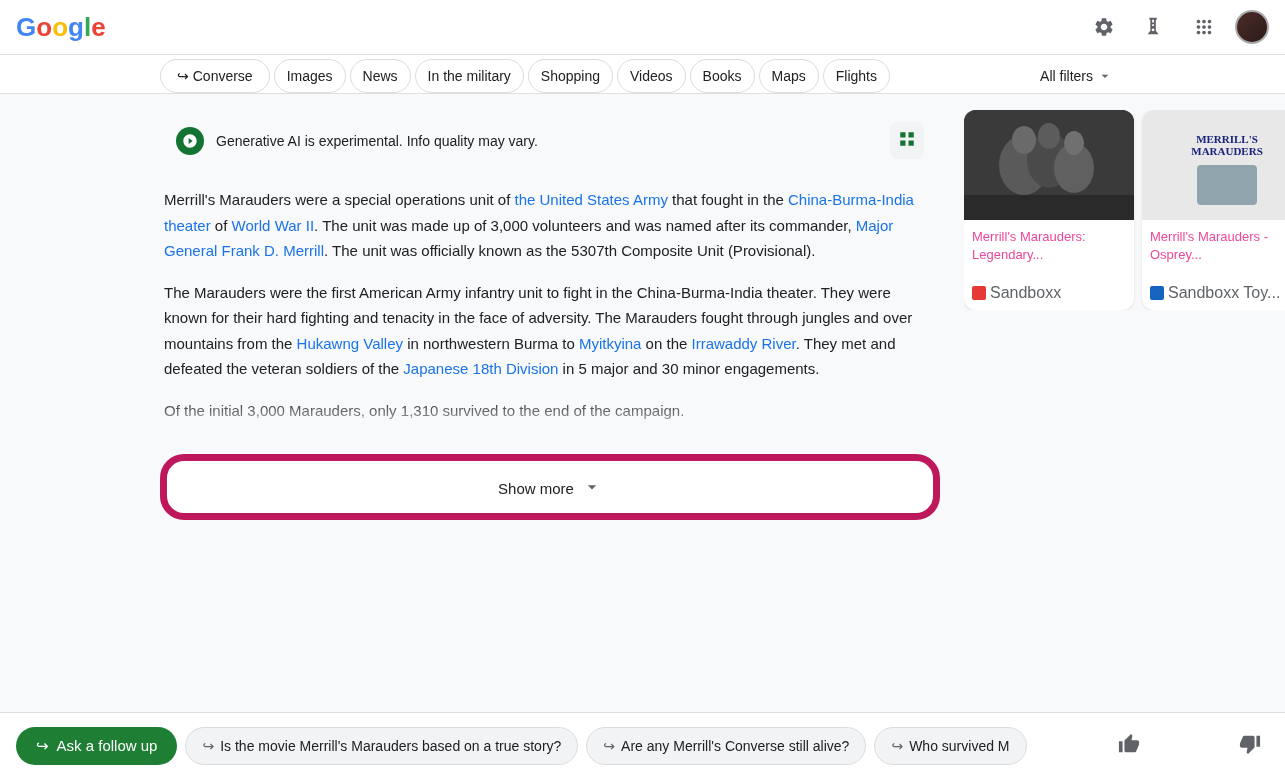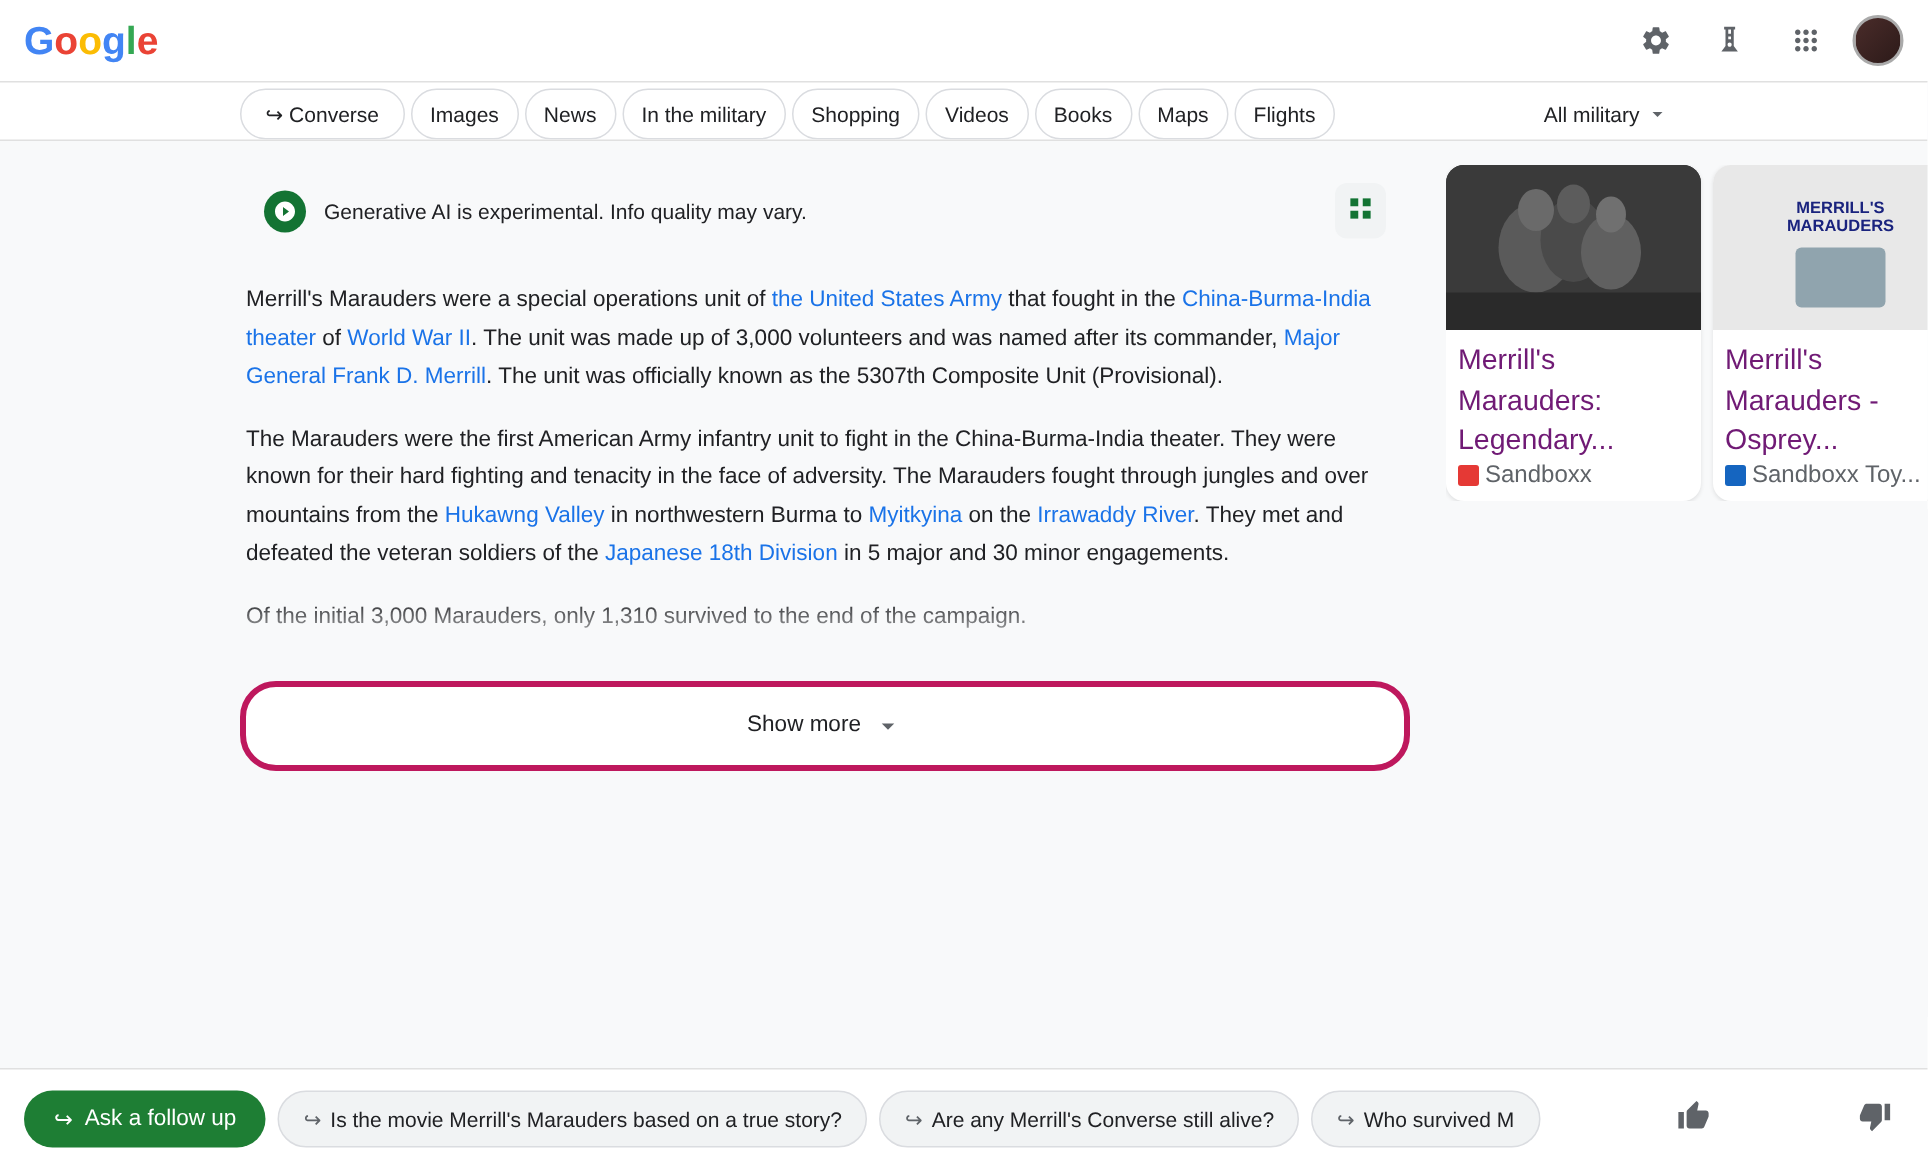--- a/index.html
+++ b/index.html
@@ -190,26 +190,26 @@
       padding: 0 4px;
     }
     .ai-text a, .ai-text .link-text {
       color: #1a73e8;
       text-decoration: none;
     }
 
     .show-more-btn {
       width: 100%;
       padding: 16px;
-      border: 4px solid #be185d;
+      border: 7px solid #be185d;
       border-radius: 24px;
       background: #fff;
       cursor: pointer;
       display: flex;
-      align-items: flex-start;
+      align-items: flex-end;
       justify-content: center;
       gap: 8px;
       font-size: 15px;
       color: #202124;
       margin-bottom: 29px;
     }
 
     
     .images-panel {
       flex: 1;
@@ -227,25 +227,25 @@
       overflow: hidden;
       box-shadow: 0 1px 3px rgba(0,0,0,0.1);
       width: 170px;
       flex-shrink: 0;
       cursor: pointer;
     }
     .image-card-body {
       padding: 8px;
     }
     .image-card-title {
-      font-size: 19px;
+      font-size: 13px;
       font-weight: 500;
-      color: #701a75;
+      color: #ec4899;
       line-height: 1.4;
-      margin-bottom: 0;
+      margin-bottom: 20px;
     }
     .image-card-source {
       display: flex;
       align-items: center;
       gap: 4px;
       font-size: 16px;
       color: #5f6368;
     }
     .images-wrapper {
       position: relative;
@@ -382,21 +382,21 @@
   <button class="filter-tab">
     <span>Books</span>
   </button>
   <button class="filter-tab">
     <span>Maps</span>
   </button>
   <button class="filter-tab">
     <span>Flights</span>
   </button>
   <button class="all-filters-btn">
-    <span>All military</span>
+    <span>All filters</span>
     <svg width="16" height="16" viewBox="0 0 24 24" fill="#5f6368">
         <path d="M7 10l5 5 5-5z"></path>
       </svg>
   </button>
 </div>
 
 <div class="main-content">
 
   <div class="ai-panel">
     <div class="ai-header">
@@ -460,21 +460,21 @@
             <div class="image-card-title">Merrill's Marauders: Legendary...</div>
             <div class="image-card-source">
               <div style="width:14px;height:14px;background:#e53935;border-radius:2px;"></div>
               <span>Sandboxx</span>
             </div>
           </div>
         </div>
 
         <div class="image-card">
           <div style="width:170px;height:110px;background:#e8e8e8;display:flex;align-items:center;justify-content:center;flex-direction:column;">
-            <div style="font-size:11px;font-weight:bold;color:#1a237e;text-align:center;padding:8px;">MERRILL'S<br>MARAUDERS</div>
+            <div style="font-size:11px;font-weight:bold;color:#1a237e;text-align:center;padding:8px;font-family:Liberation Serif, serif;">MERRILL'S<br>MARAUDERS</div>
             <div style="width:60px;height:40px;background:#90a4ae;border-radius:4px;"></div>
           </div>
           <div class="image-card-body">
             <div class="image-card-title">Merrill's Marauders - Osprey...</div>
             <div class="image-card-source">
               <div style="width:14px;height:14px;background:#1565c0;border-radius:2px;"></div>
               <span>Sandboxx Toy...</span>
             </div>
           </div>
         </div>

